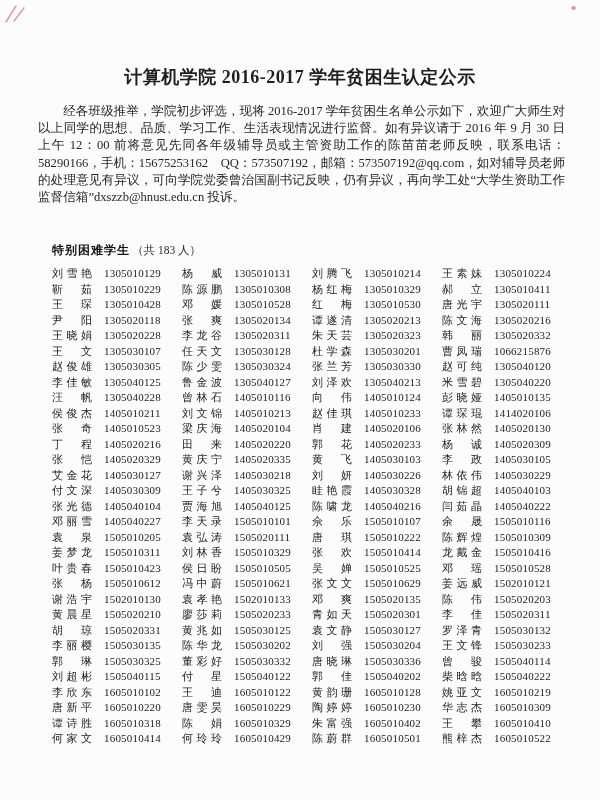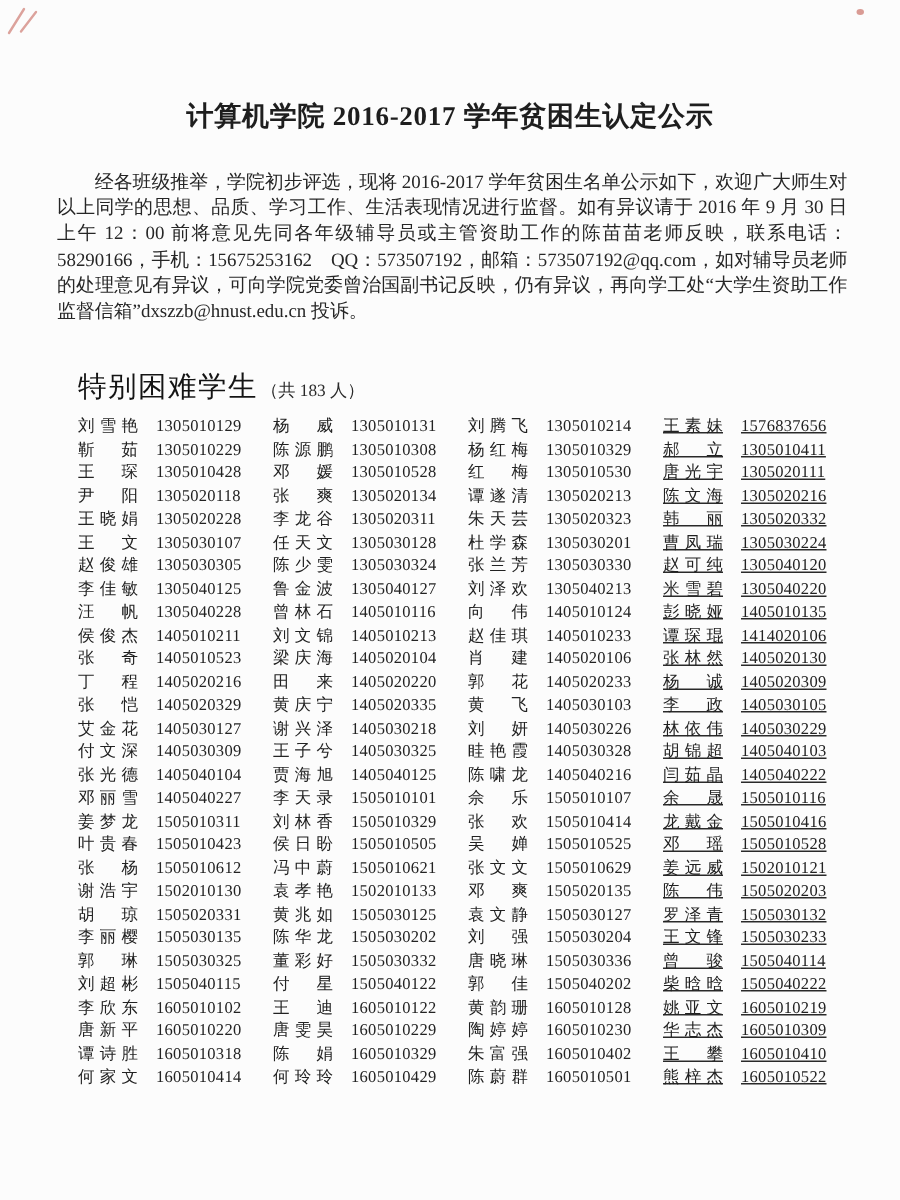--- a/index.html
+++ b/index.html
@@ -14,35 +14,35 @@
   .pen-mark{position:absolute;left:2px;top:2px;opacity:.55;}
   .pen-dot{position:absolute;left:571px;top:6px;width:5px;height:4px;border-radius:50%;
     background:#c25a4e;opacity:.6;}
   h1.title{
     margin:0;padding:64px 20px 0 20px;
     text-align:center;
     font-size:18px;font-weight:700;color:#1e1e1e;
     letter-spacing:.5px;line-height:26px;
   }
   p.intro{
-    margin:23px 35px 0 38px;
+    margin:13px 35px 0 38px;
     font-size:12.6px;line-height:17.2px;
     text-align:justify;text-indent:2em;
     color:#262626;
   }
   .section-head{
     margin:33px 0 0 52px;
     line-height:20px;white-space:nowrap;
   }
-  .section-title{font-size:19px;font-weight:400;color:#141414;letter-spacing:1px;}
+  .section-title{font-size:12px;font-weight:700;color:#141414;letter-spacing:1px;}
   .section-count{font-size:11.5px;color:#2a2a2a;margin-left:2px;}
   .roster{margin:6px 0 0 52px;}
   .row{display:flex;height:15.5px;line-height:15.5px;font-size:11px;white-space:nowrap;}
   .pair{display:flex;margin-right:14px;}
-  .pair:last-child{margin-right:18px;text-decoration:underline;}
+  .pair:last-child{margin-right:18px;}
   .name{
     display:inline-block;width:40px;
     text-align:justify;text-align-last:justify;
     color:#222;overflow:hidden;
   }
   .sid{display:inline-block;width:64px;margin-left:12px;color:#222;letter-spacing:.2px;}
 </style>
 </head>
 <body>
 
@@ -70,21 +70,21 @@
         <div class="pair">
           <span class="name">杨威</span>
           <span class="sid">1305010131</span>
         </div>
         <div class="pair">
           <span class="name">刘腾飞</span>
           <span class="sid">1305010214</span>
         </div>
         <div class="pair">
           <span class="name">王素妹</span>
-          <span class="sid">1576837656</span>
+          <span class="sid">1305010224</span>
         </div>
       </div>
       <div class="row">
         <div class="pair">
           <span class="name">靳茹</span>
           <span class="sid">1305010229</span>
         </div>
         <div class="pair">
           <span class="name">陈源鹏</span>
           <span class="sid">1305010308</span>
@@ -160,21 +160,21 @@
         <div class="pair">
           <span class="name">任天文</span>
           <span class="sid">1305030128</span>
         </div>
         <div class="pair">
           <span class="name">杜学森</span>
           <span class="sid">1305030201</span>
         </div>
         <div class="pair">
           <span class="name">曹凤瑞</span>
-          <span class="sid">1305030224</span>
+          <span class="sid">1066215876</span>
         </div>
       </div>
       <div class="row">
         <div class="pair">
           <span class="name">赵俊雄</span>
           <span class="sid">1305030305</span>
         </div>
         <div class="pair">
           <span class="name">陈少雯</span>
           <span class="sid">1305030324</span>
@@ -363,20 +363,38 @@
           <span class="name">佘乐</span>
           <span class="sid">1505010107</span>
         </div>
         <div class="pair">
           <span class="name">余晟</span>
           <span class="sid">1505010116</span>
         </div>
       </div>
       <div class="row">
         <div class="pair">
+          <span class="name">袁泉</span>
+          <span class="sid">1505010205</span>
+        </div>
+        <div class="pair">
+          <span class="name">袁弘涛</span>
+          <span class="sid">1505020111</span>
+        </div>
+        <div class="pair">
+          <span class="name">唐琪</span>
+          <span class="sid">1505010222</span>
+        </div>
+        <div class="pair">
+          <span class="name">陈辉煌</span>
+          <span class="sid">1505010309</span>
+        </div>
+      </div>
+      <div class="row">
+        <div class="pair">
           <span class="name">姜梦龙</span>
           <span class="sid">1505010311</span>
         </div>
         <div class="pair">
           <span class="name">刘林香</span>
           <span class="sid">1505010329</span>
         </div>
         <div class="pair">
           <span class="name">张欢</span>
           <span class="sid">1505010414</span>
@@ -435,20 +453,38 @@
           <span class="name">邓爽</span>
           <span class="sid">1505020135</span>
         </div>
         <div class="pair">
           <span class="name">陈伟</span>
           <span class="sid">1505020203</span>
         </div>
       </div>
       <div class="row">
         <div class="pair">
+          <span class="name">黄晨星</span>
+          <span class="sid">1505020210</span>
+        </div>
+        <div class="pair">
+          <span class="name">廖莎莉</span>
+          <span class="sid">1505020233</span>
+        </div>
+        <div class="pair">
+          <span class="name">青如天</span>
+          <span class="sid">1505020301</span>
+        </div>
+        <div class="pair">
+          <span class="name">李佳</span>
+          <span class="sid">1505020311</span>
+        </div>
+      </div>
+      <div class="row">
+        <div class="pair">
           <span class="name">胡琼</span>
           <span class="sid">1505020331</span>
         </div>
         <div class="pair">
           <span class="name">黄兆如</span>
           <span class="sid">1505030125</span>
         </div>
         <div class="pair">
           <span class="name">袁文静</span>
           <span class="sid">1505030127</span>

